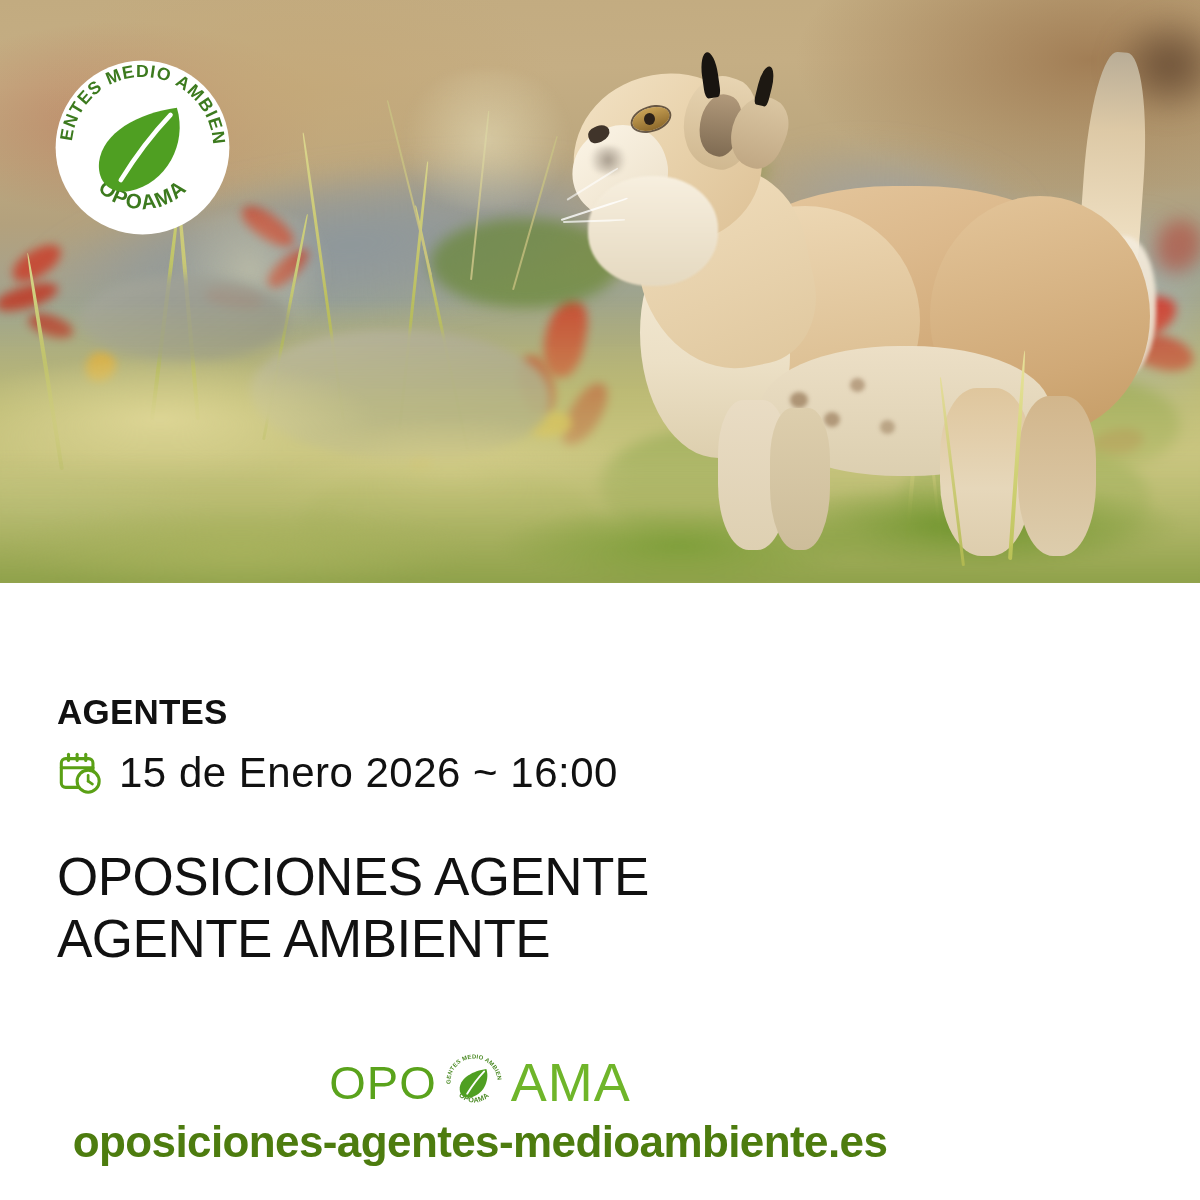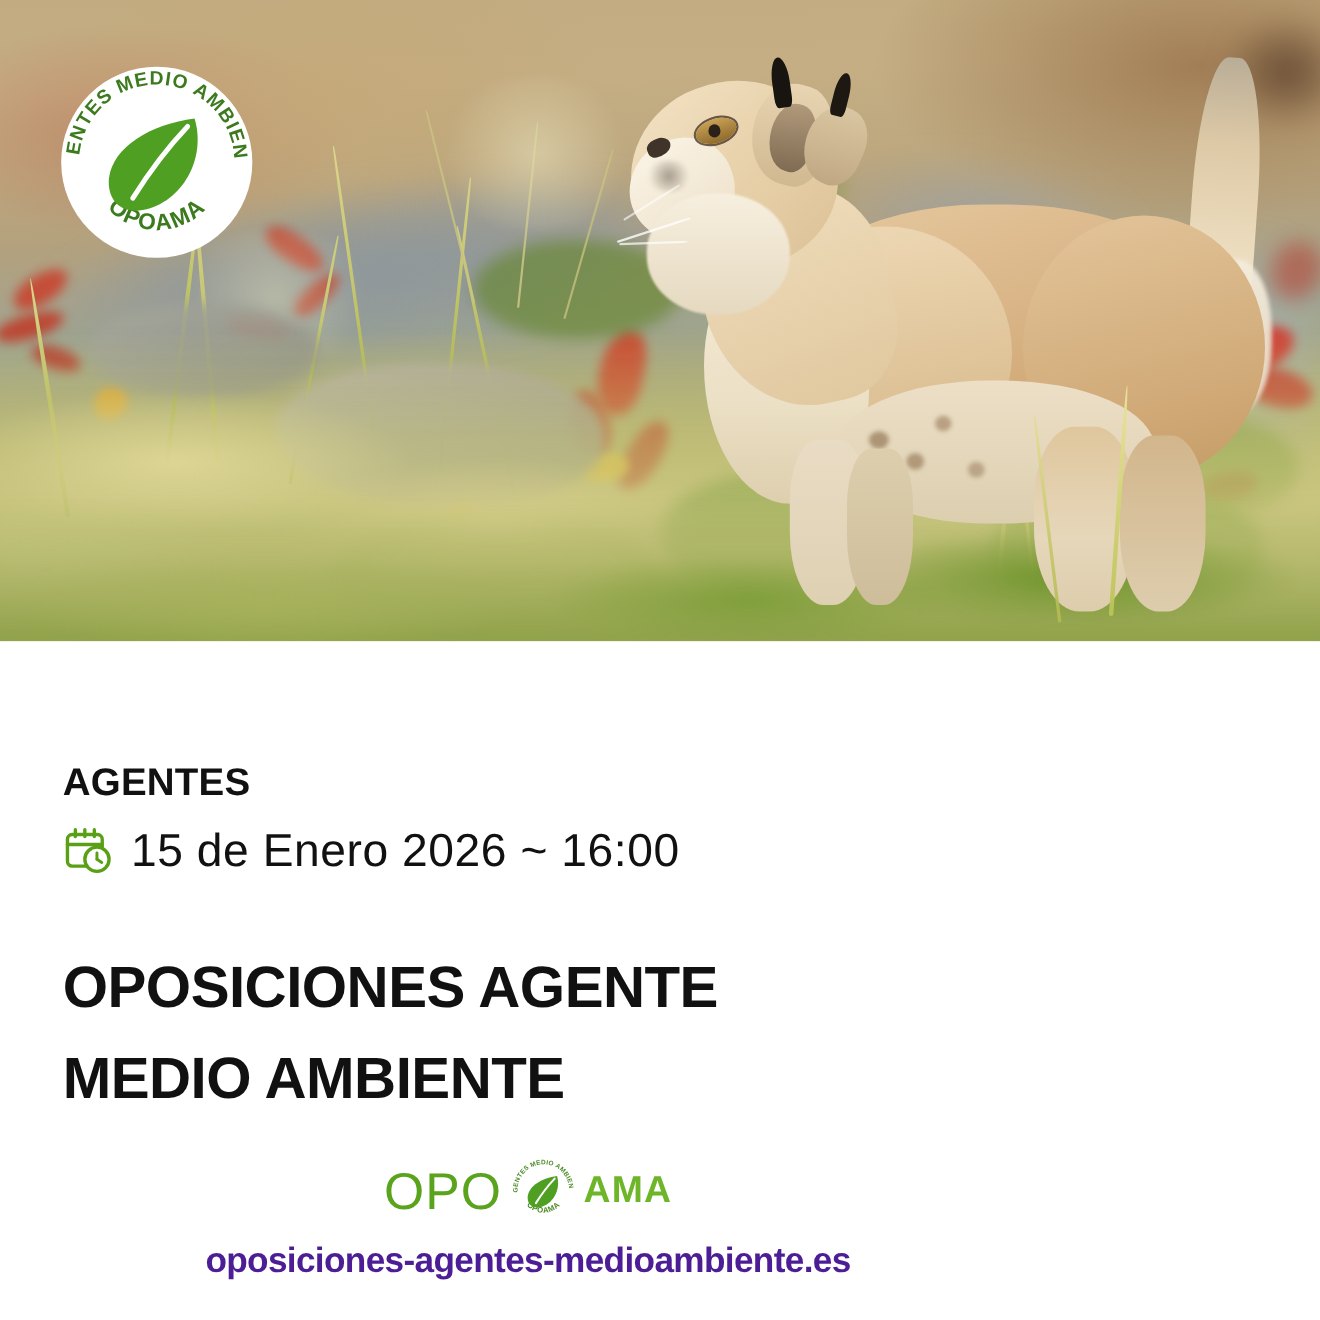--- a/index.html
+++ b/index.html
@@ -214,26 +214,25 @@
     white-space: nowrap;
   }
 
   .title-block {
     position: absolute;
     left: 57px;
     top: 263px;
   }
   .title-line {
     font-size: 53px;
-    font-weight: bold;
+    font-weight: normal;
     color: #111111;
     line-height: 62px;
     letter-spacing: -0.5px;
     white-space: nowrap;
-    margin-top: 21px;
   }
   .title-line.accent { color: #55a015; }
 
   .footer {
     position: absolute;
     left: 0;
     top: 470px;
     width: 960px;
     text-align: center;
   }
@@ -245,33 +244,33 @@
     height: 58px;
   }
   .brand-opo {
     font-size: 47px;
     font-weight: 400;
     color: #5aa31c;
     letter-spacing: 1px;
     line-height: 1;
   }
   .brand-ama {
-    font-size: 34px;
-    font-weight: 700;
+    font-size: 54px;
+    font-weight: 400;
     color: #6fb52a;
     letter-spacing: 1px;
     line-height: 1;
   }
   .brand-badge { width: 62px; height: 62px; display: block; }
 
   .site-url {
-    margin-top: 16px;
-    font-size: 32px;
+    margin-top: 6px;
+    font-size: 44px;
     font-weight: bold;
-    color: #4c1d95;
+    color: #4d7c0f;
     letter-spacing: -0.6px;
     white-space: nowrap;
   }
 
   
   .logo-badge {
     position: absolute;
     left: 52px;
     top: 57px;
     width: 181px;
@@ -453,21 +452,21 @@
         <g stroke="#5aa015" stroke-width="2.8" stroke-linecap="round">
           <line x1="32.5" y1="26.5" x2="32.5" y2="32.5"></line>
           <line x1="32.5" y1="32.5" x2="37" y2="35.5"></line>
         </g>
       </svg>
       <span class="date-text">15 de Enero 2026 ~ 16:00</span>
     </div>
 
     <div class="title-block">
       <div class="title-line">OPOSICIONES AGENTE</div>
-      <div class="title-line">MEDIO AMBIENTE</div>
+      <div class="title-line">AGENTE AMBIENTE</div>
     </div>
 
     <div class="footer">
       <div class="brand-row">
         <span class="brand-opo">OPO</span>
 
         <svg class="brand-badge" viewBox="0 0 200 200" aria-hidden="true">
           <defs>
             <path id="fArcTop" d="M 24,100 A 76,76 0 0 1 176,100" fill="none"></path>
             <path id="fArcBottom" d="M 34,100 A 66,66 0 0 0 166,100" fill="none"></path>

